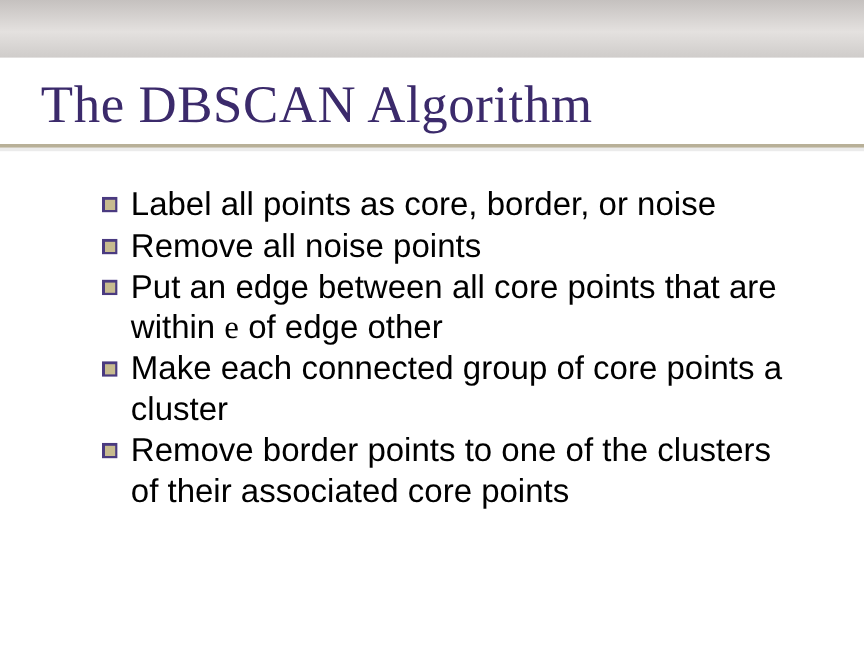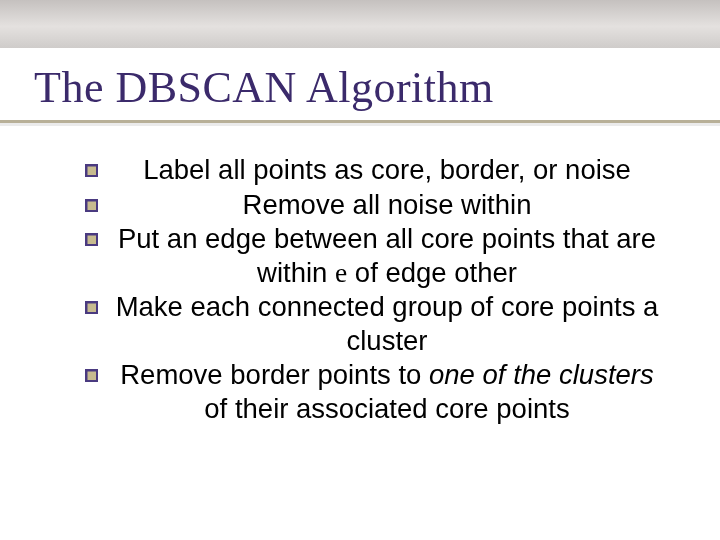--- a/index.html
+++ b/index.html
@@ -49,34 +49,32 @@
     left: 85px;
     width: 580px;
     color: #000;
     font-size: 27.5px;
     line-height: 1.22;
   }
   .li {
     position: relative;
     padding-left: 24px;
     margin-bottom: 1px;
-    text-align: center;
   }
   .bullet {
     position: absolute;
     left: 0;
     top: 11px;
     width: 13px;
     height: 13px;
   }
   .bullet svg {
     display: block;
   }
   .italic-seg {
-    font-style: italic;
   }
   .eps {
     font-family: "Symbol", "Times New Roman", serif;
   }
 </style>
 </head>
 <body>
 
 <div class="slide">
   <div class="top-gradient"></div>
@@ -96,21 +94,21 @@
       <span>Label all points as core, border, or noise</span>
     </div>
 
     <div class="li">
       <span class="bullet">
         <svg width="13" height="13" viewBox="0 0 13 13">
           <rect x="0" y="0" width="13" height="13" fill="#4a3a80"></rect>
           <rect x="2.5" y="2.5" width="8.5" height="8.5" fill="#c7bb8f"></rect>
         </svg>
       </span>
-      <span>Remove all noise within</span>
+      <span>Remove all noise points</span>
     </div>
 
     <div class="li">
       <span class="bullet">
         <svg width="13" height="13" viewBox="0 0 13 13">
           <rect x="0" y="0" width="13" height="13" fill="#4a3a80"></rect>
           <rect x="2.5" y="2.5" width="8.5" height="8.5" fill="#c7bb8f"></rect>
         </svg>
       </span>
       <span><span>Put an edge between all core points that are within </span><span class="eps">e</span><span> of edge other</span></span>

